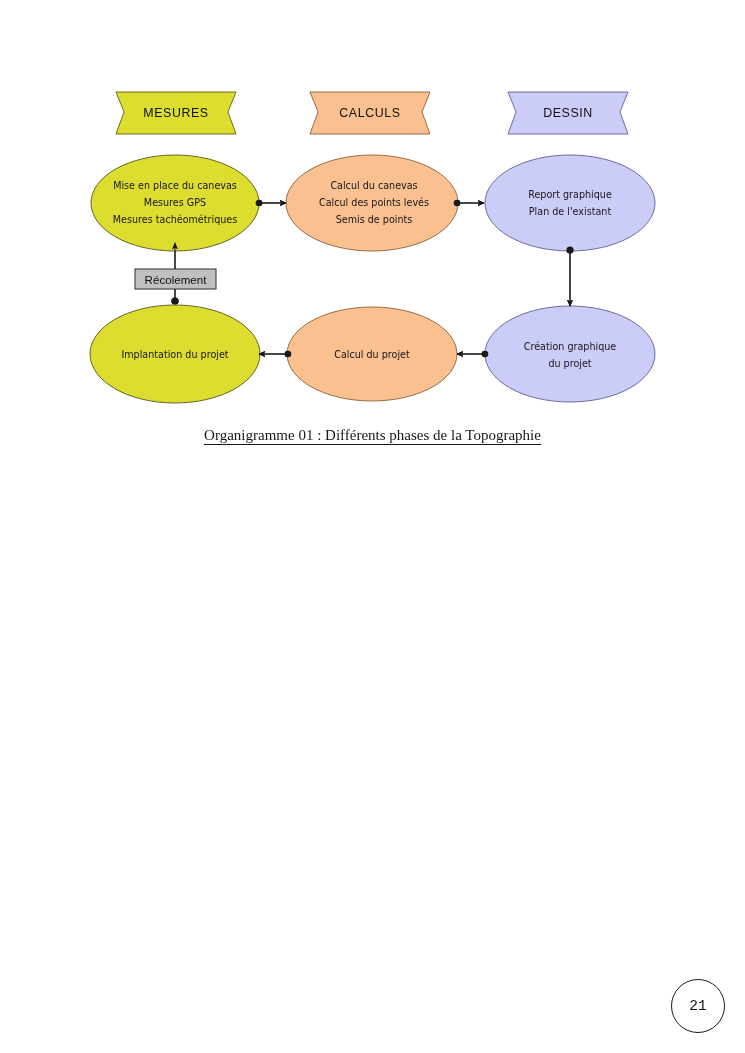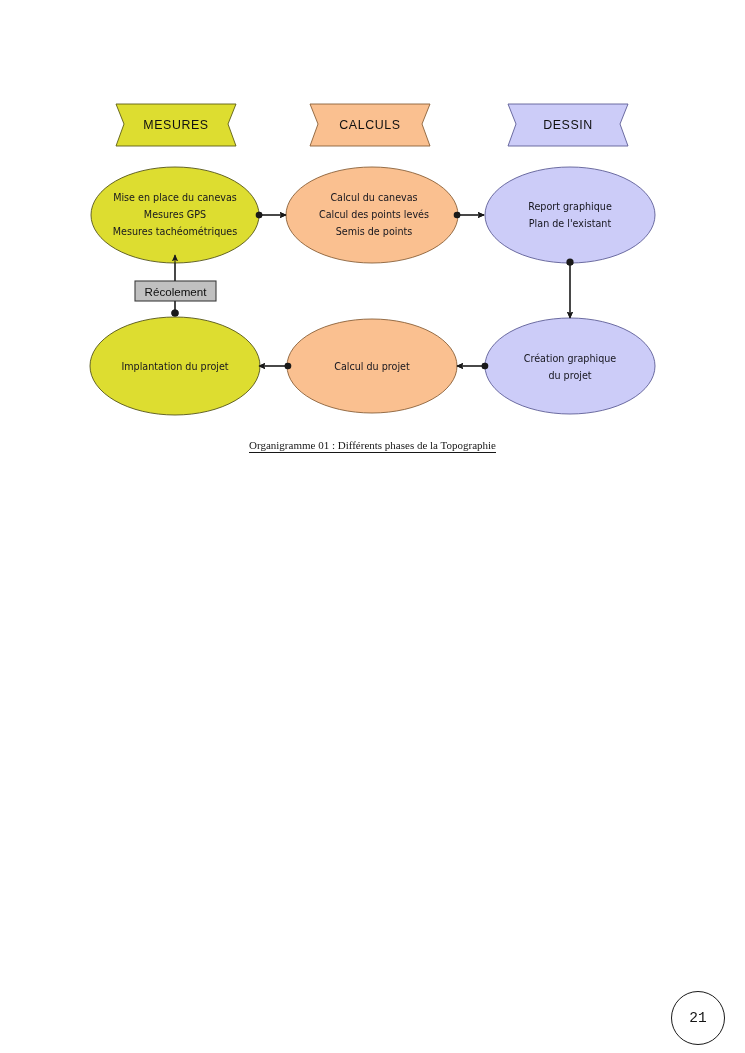--- a/index.html
+++ b/index.html
@@ -15,21 +15,20 @@
     position: relative;
     font-family: "Liberation Sans", sans-serif;
     overflow: hidden;
   }
 
   
   #page {
     position: absolute;
     inset: 0;
     background: #ffffff;
-    margin-top: 12px;
   }
 
   
   #figure {
     position: absolute;
     left: 0;
     top: 0;
     width: 745px;
     height: 460px;
   }
@@ -59,21 +58,21 @@
   }
 
   
   #caption {
     position: absolute;
     left: 0;
     top: 427px;
     width: 745px;
     text-align: center;
     font-family: "Liberation Serif", serif;
-    font-size: 11px;
+    font-size: 15px;
     color: #171717;
   }
   #caption span {
     border-bottom: 1px solid #171717;
     padding-bottom: 1px;
   }
 
   
   #page-number {
     position: absolute;

